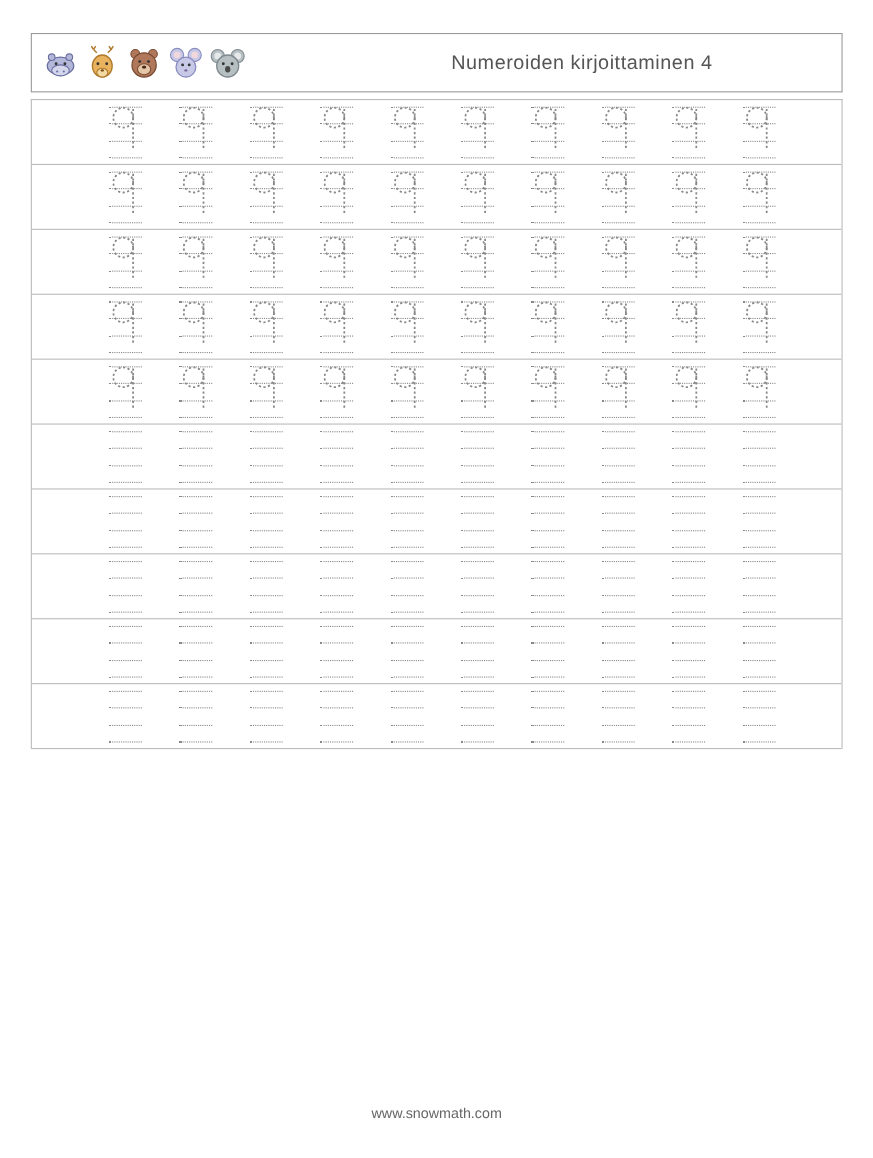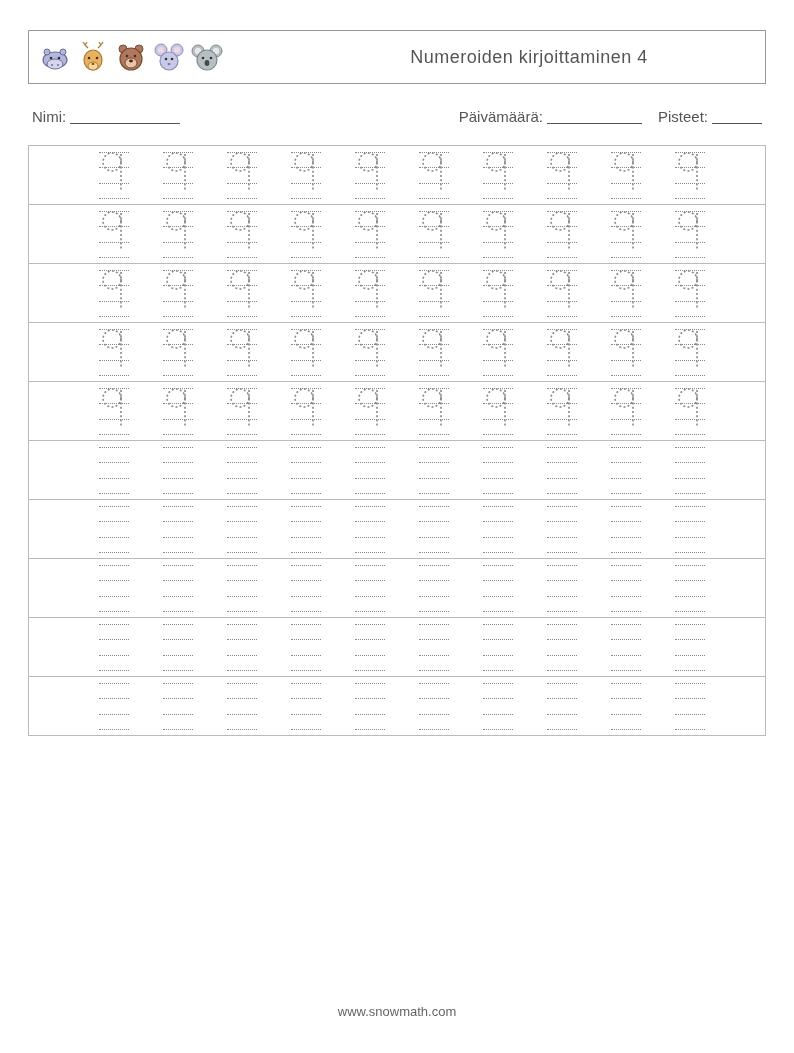--- a/index.html
+++ b/index.html
@@ -177,30 +177,20 @@
         <circle cx="25" cy="10" r="3.2" fill="#e6e9ea"></circle>
         <ellipse cx="16" cy="19" rx="10" ry="10" fill="#b6bfc2" stroke="#808a8e" stroke-width="1.2"></ellipse>
         <circle cx="12" cy="17" r="1.3" fill="#333"></circle>
         <circle cx="20" cy="17" r="1.3" fill="#333"></circle>
         <ellipse cx="16" cy="22" rx="2.4" ry="3" fill="#4a4a4a"></ellipse>
       </svg>
     </div>
     <div class="title">Numeroiden kirjoittaminen 4</div>
   </div>
 
-  <div class="meta">
-    <span>Nimi:</span>
-    <span class="blank b-name"></span>
-    <span class="spacer"></span>
-    <span>Päivämäärä:</span>
-    <span class="blank b-date"></span>
-    <span class="spacer2"></span>
-    <span>Pisteet:</span>
-    <span class="blank b-score"></span>
-  </div>
 
   <div class="practice" id="practice">
       <div class="prow">
         <div class="cell">
           <div class="gl top"></div>
           <div class="gl mid"></div>
           <div class="gl base"></div>
           <div class="gl bot"></div>
           <svg class="glyph" viewBox="0 0 24 48">
             <circle cx="10" cy="12" r="9"></circle>

